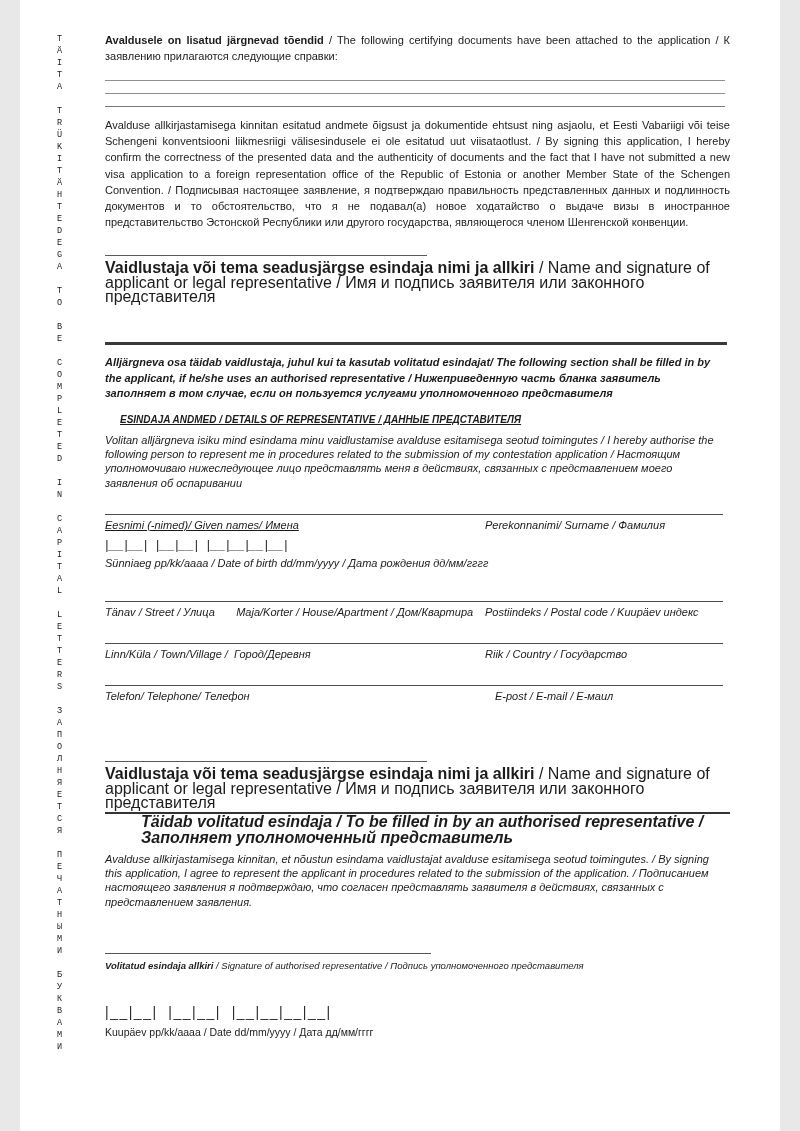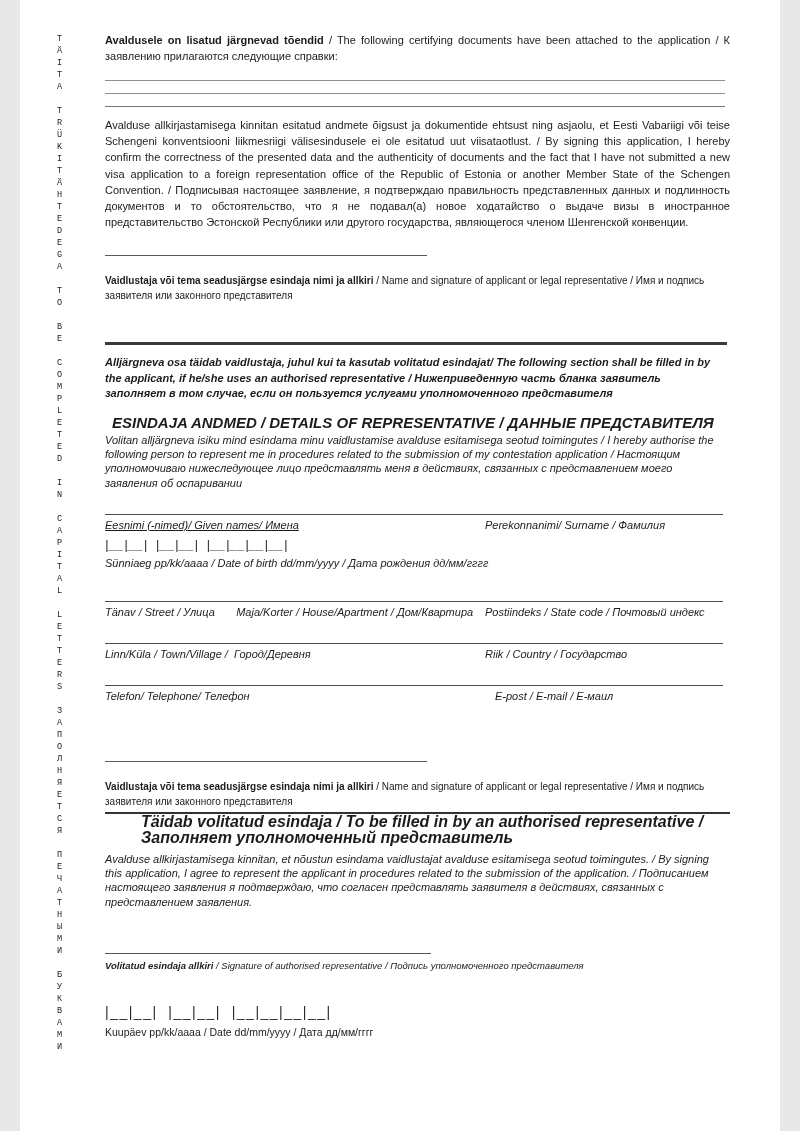--- a/index.html
+++ b/index.html
@@ -15,21 +15,21 @@
   .abs{position:absolute;}
   
   #sidebar{left:36px;top:33px;width:12px;}
   .vword{
     font-family:"Liberation Mono","DejaVu Sans Mono",monospace;
     font-size:8.5px;line-height:12px;
     width:7px;word-break:break-all;
     text-align:center;margin-bottom:12px;color:#222;
   }
   .t11j{font-size:11px;line-height:16.2px;text-align:justify;}
-  .cap{font-size:10px;line-height:14.5px;margin-top:13px;}
+  .cap{font-size:16px;line-height:14.5px;}
   .b{font-weight:bold;}
   .i{font-style:italic;}
   .bi{font-weight:bold;font-style:italic;}
   .pre{white-space:pre;}
   .lbl{font-size:11px;font-style:italic;}
   
   .wline{border-top:1px solid #8f8f8f;height:0;}
   .fline{border-top:1px solid #4d4d4d;height:0;}
   .sigline{border-top:1.5px solid #5a5a5a;height:0;}
   .divider{background:#3a3a3a;height:3px;}
@@ -68,34 +68,34 @@
 
   <div class="abs sigline" style="left:85px;top:255px;width:322px;"></div>
   <div class="abs cap" style="left:85px;top:261px;width:625px;">
     <span class="b">Vaidlustaja või tema seadusjärgse esindaja nimi ja allkiri</span><span> / Name and signature of applicant or legal representative / Имя и подпись заявителя или законного представителя</span>
   </div>
 
   <div class="abs divider" style="left:85px;top:342px;width:622px;"></div>
 
   <div class="abs bi" style="left:85px;top:355px;width:618px;font-size:11px;line-height:15.7px;">Alljärgneva osa täidab vaidlustaja, juhul kui ta kasutab volitatud esindajat/ The following section shall be filled in by the applicant, if he/she uses an authorised representative / Нижеприведенную часть бланка заявитель заполняет в том случае, если он пользуется услугами уполномоченного представителя</div>
 
-  <div class="abs bi" style="left:92px;top:414px;font-size:15px;">ESINDAJA ANDMED / DETAILS OF REPRESENTATIVE / ДАННЫЕ ПРЕДСТАВИТЕЛЯ</div>
+  <div class="abs bi" style="left:100px;top:414px;font-size:10px;text-decoration:underline;">ESINDAJA ANDMED / DETAILS OF REPRESENTATIVE / ДАННЫЕ ПРЕДСТАВИТЕЛЯ</div>
 
   <div class="abs i" style="left:85px;top:433px;width:612px;font-size:11px;line-height:14.2px;">Volitan alljärgneva isiku mind esindama minu vaidlustamise avalduse esitamisega seotud toimingutes / I hereby authorise the following person to represent me in procedures related to the submission of my contestation application / Настоящим уполномочиваю нижеследующее лицо представлять меня в действиях, связанных с представлением моего заявления об оспаривании</div>
 
   <div class="abs fline" style="left:85px;top:514px;width:618px;"></div>
   <div class="abs lbl" style="left:85px;top:519px;text-decoration:underline;">Eesnimi (-nimed)/ Given names/ Имена</div>
   <div class="abs lbl" style="left:465px;top:519px;">Perekonnanimi/ Surname / Фамилия</div>
 
   <div class="abs boxes i pre" style="left:85px;top:537px;">|__|__|  |__|__|  |__|__|__|__|</div>
   <div class="abs lbl" style="left:85px;top:557px;">Sünniaeg pp/kk/aaaa / Date of birth dd/mm/yyyy / Дата рождения дд/мм/гггг</div>
 
   <div class="abs fline" style="left:85px;top:601px;width:618px;"></div>
   <div class="abs lbl pre" style="left:85px;top:606px;">Tänav / Street / Улица       Maja/Korter / House/Apartment / Дом/Квартира</div>
-  <div class="abs lbl" style="left:465px;top:606px;">Postiindeks / State code / Почтовый индекс</div>
+  <div class="abs lbl" style="left:465px;top:606px;">Postiindeks / Postal code / Kuupäev индекс</div>
 
   <div class="abs fline" style="left:85px;top:643px;width:618px;"></div>
   <div class="abs lbl pre" style="left:85px;top:648px;">Linn/Küla / Town/Village /  Город/Деревня</div>
   <div class="abs lbl" style="left:465px;top:648px;">Riik / Country / Государство</div>
 
   <div class="abs fline" style="left:85px;top:685px;width:618px;"></div>
   <div class="abs lbl" style="left:85px;top:690px;">Telefon/ Telephone/ Телефон</div>
   <div class="abs lbl" style="left:475px;top:690px;">E-post / E-mail / E-маил</div>
 
   <div class="abs sigline" style="left:85px;top:761px;width:322px;"></div>

